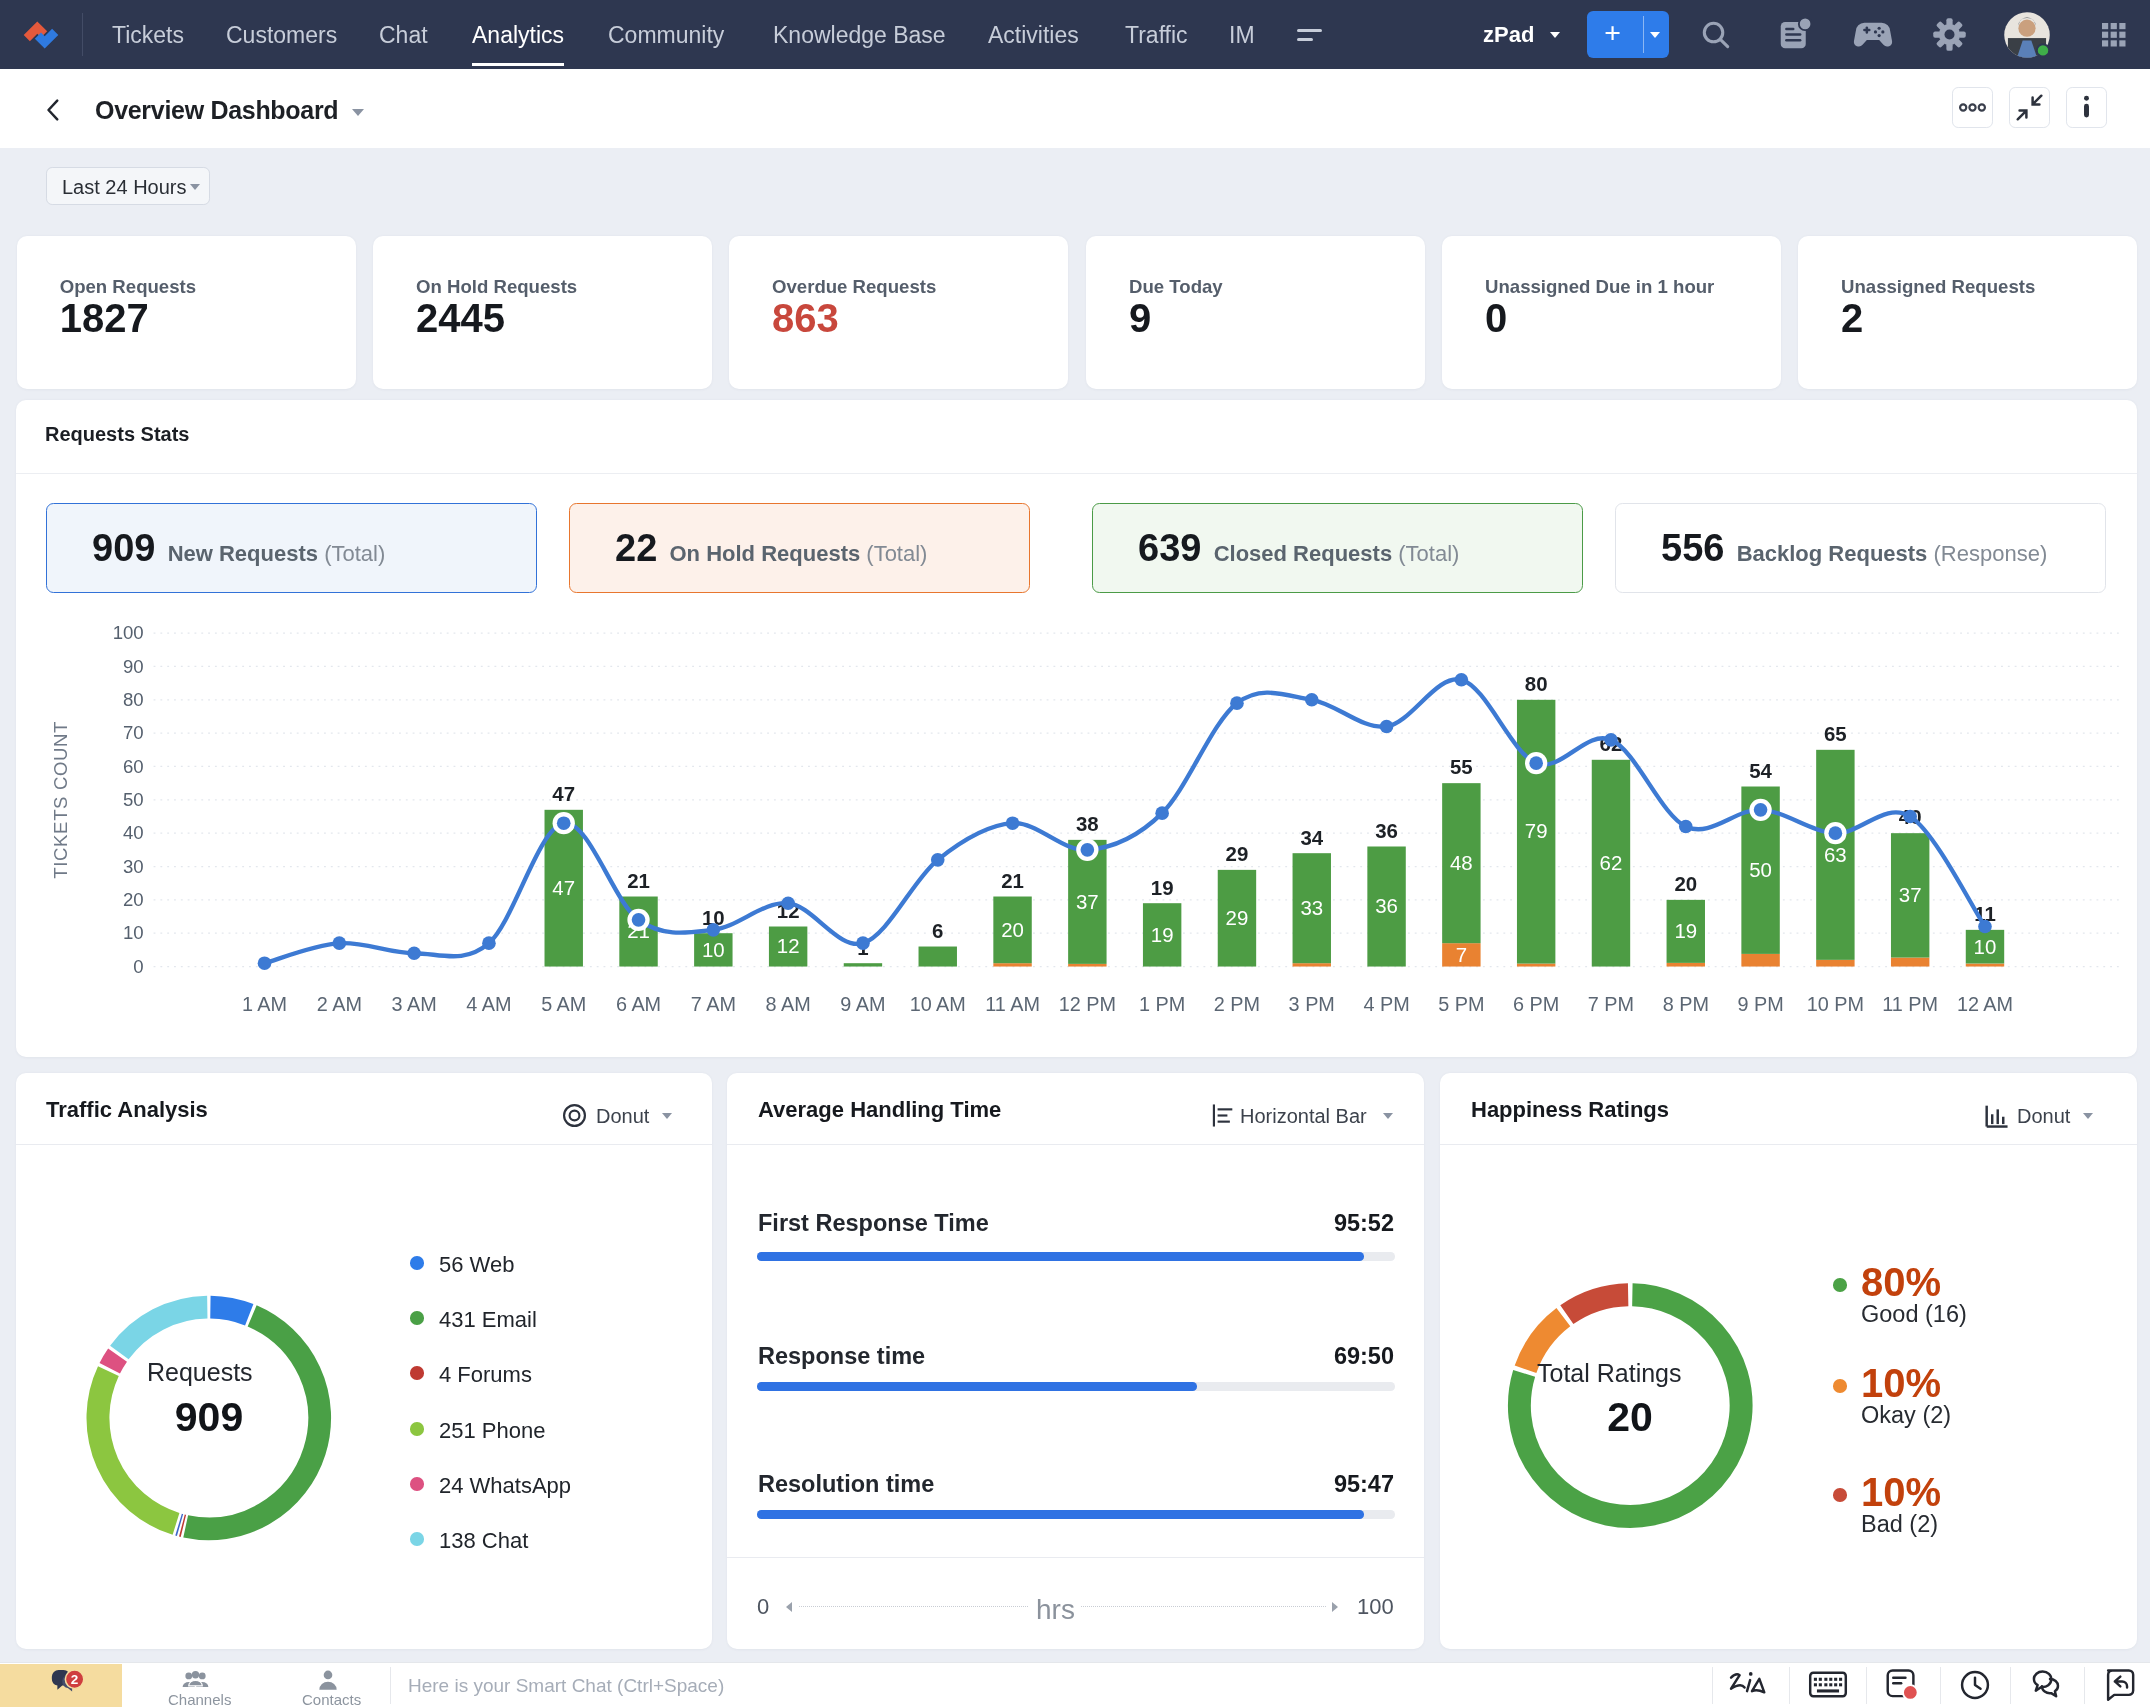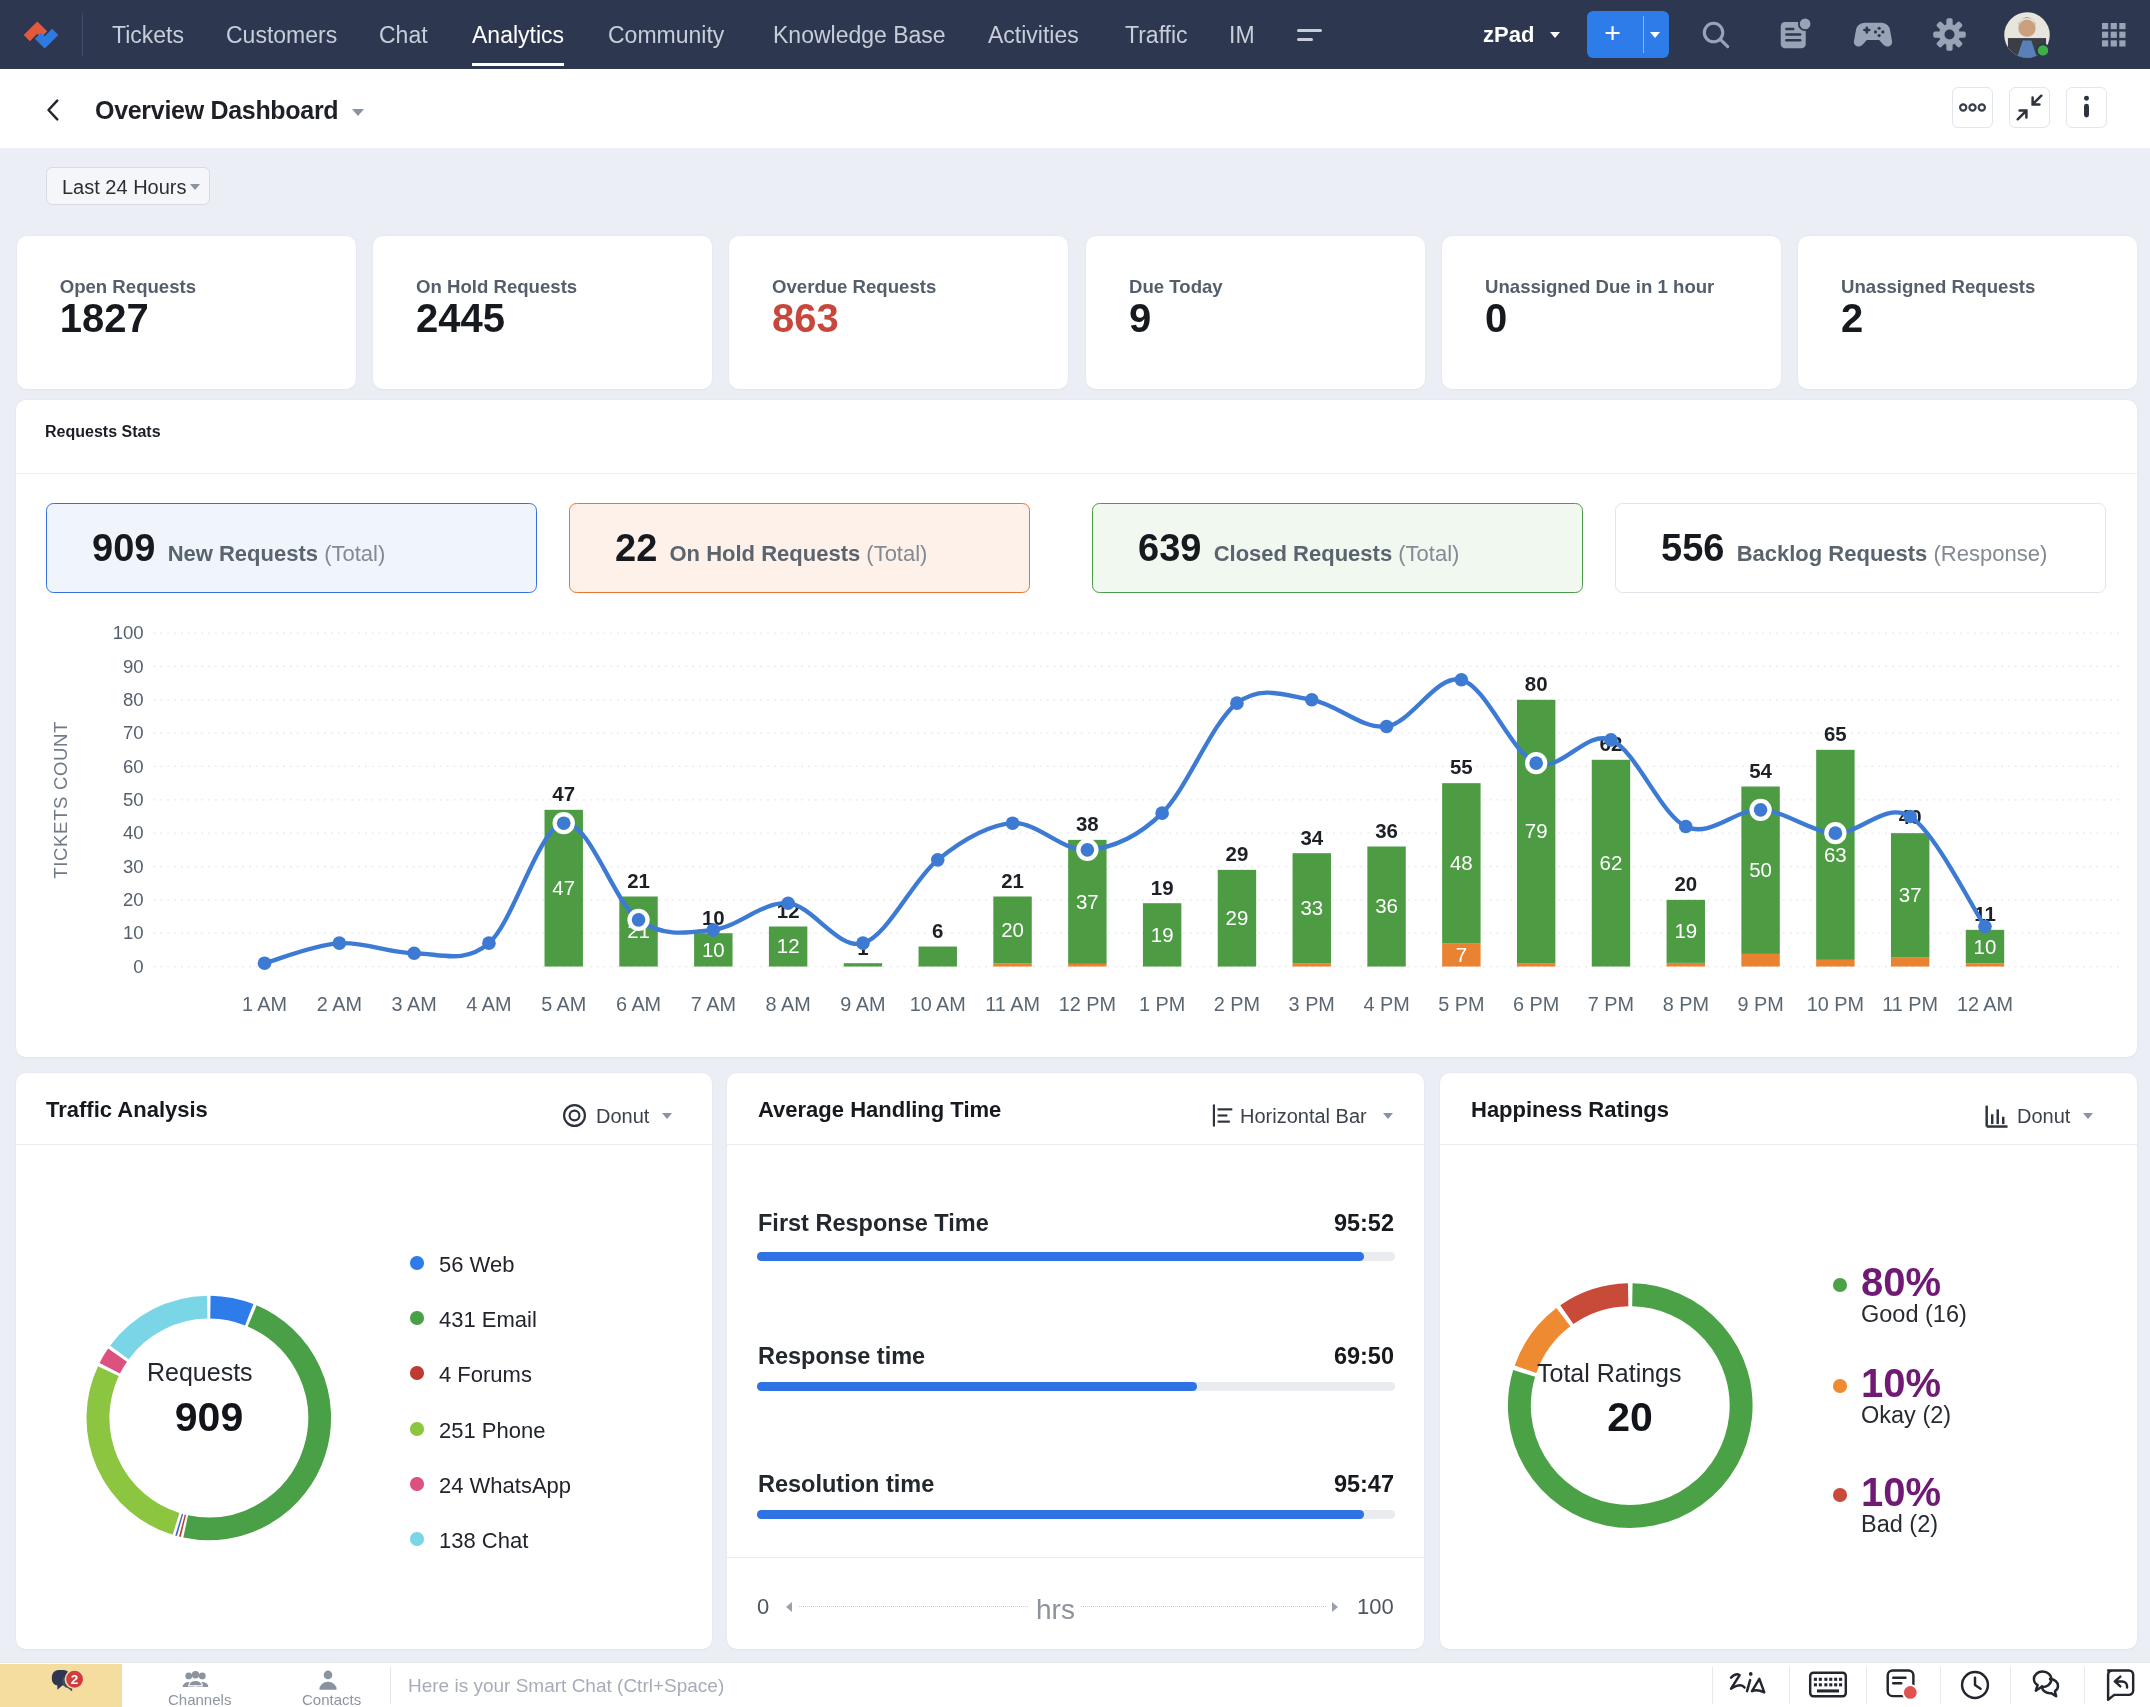--- a/index.html
+++ b/index.html
@@ -26,35 +26,35 @@
 #filterbtn { position:absolute; left:46px; top:167px; width:164px; height:38px; background:#f4f6f9; border:1.2px solid #d6dbe4; border-radius:6.2px; }
 #filterbtn span { position:absolute; left:15px; top:8px; font-size:20px; color:#2a2e35; }
 #filterbtn .c { position:absolute; left:143px; top:16px; width:0; height:0; border-left:5.6px solid transparent; border-right:5.6px solid transparent; border-top:6.8px solid #8a93a2; }
 
 .kpi { position:absolute; top:236px; width:339px; height:153px; background:#fff; border-radius:10px; box-shadow:0 0.6px 2.5px rgba(40,50,80,.05); }
 .kl { margin:40px 0 0 43px; font-size:18.6px; font-weight:bold; color:#555e6b; }
 .kn { margin:-1.2px 0 0 43px; font-size:40px; line-height:1.05; font-weight:bold; color:#16191e; }
 .kn.red { color:#c8473c; }
 
 #reqcard { position:absolute; left:16px; top:400px; width:2121px; height:657px; background:#fff; border-radius:10px; box-shadow:0 0.6px 2.5px rgba(40,50,80,.05); }
-#reqtitle { position:absolute; left:45px; top:423px; font-size:16px; font-weight:bold; color:#1b1e24; }
+#reqtitle { position:absolute; left:45px; top:423px; font-size:20px; font-weight:bold; color:#1b1e24; }
 #reqdiv { position:absolute; left:16px; top:473px; width:2121px; height:1.2px; background:#eceef2; }
 .sbox { position:absolute; top:503px; height:90px; border-radius:7.4px; line-height:88px; white-space:nowrap; padding-left:45px; }
 .sn { font-size:38px; font-weight:bold; color:#16191e; }
 .sl { font-size:22px; color:#5a646e; font-weight:bold; }
 .sp { font-weight:normal; color:#828a94; }
 
 .bcard { position:absolute; top:1073px; background:#fff; border-radius:10px; height:576px; box-shadow:0 0.6px 2.5px rgba(40,50,80,.05); }
 .btitle { position:absolute; font-size:22px; font-weight:bold; color:#16191e; top:1097px; }
 .bdiv { position:absolute; top:1144px; height:1.2px; background:#e9ebf0; }
 .seltext { position:absolute; top:1105px; font-size:20px; color:#3c424c; }
 .selcaret { position:absolute; top:1113px; width:0; height:0; border-left:5.6px solid transparent; border-right:5.6px solid transparent; border-top:6.8px solid #8a93a2; }
 .ldot { position:absolute; width:13.6px; height:13.6px; border-radius:50%; }
 .ltxt { position:absolute; font-size:22px; color:#21252b; }
-.hpct { position:absolute; font-size:40px; font-weight:bold; color:#701a75; }
+.hpct { position:absolute; font-size:40px; font-weight:bold; color:#c2410c; }
 .hlab { position:absolute; font-size:23.5px; color:#272b31; }
 .alab { position:absolute; left:758px; font-size:23.5px; font-weight:600; color:#23272e; }
 .aval { position:absolute; left:1270px; width:124px; text-align:right; font-size:23.5px; font-weight:bold; color:#16191e; }
 .atrack { position:absolute; left:757px; width:638px; height:8.7px; border-radius:4.3px; background:#e9ebef; }
 .afill { height:8.7px; border-radius:4.3px; background:#2f72e3; }
 #ahtfootdiv { position:absolute; left:727px; top:1557px; width:697px; height:1.2px; background:#e9ebf0; }
 .dctext1 { position:absolute; font-size:25px; color:#23272e; }
 .dctext2 { position:absolute; font-size:41px; font-weight:bold; color:#111418; text-align:center; }
 
 #chatbar { position:absolute; left:0; top:1662px; width:2151px; height:45px; background:#fff; border-top:1.2px solid #e4e7eb; }

